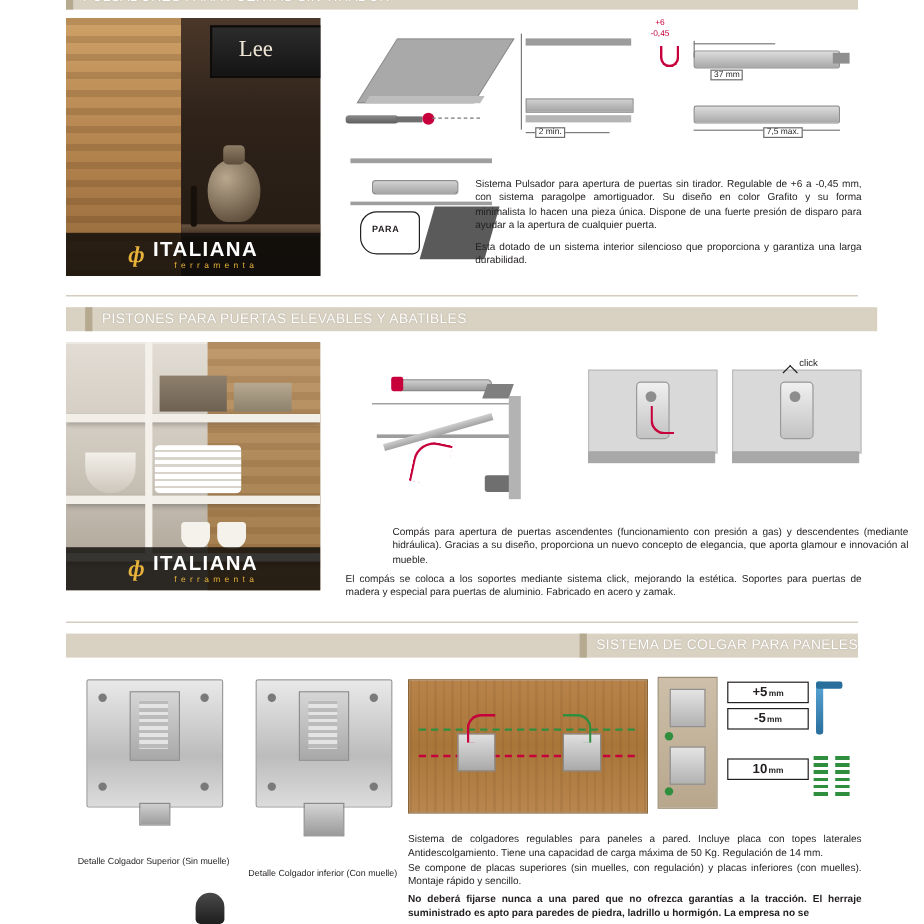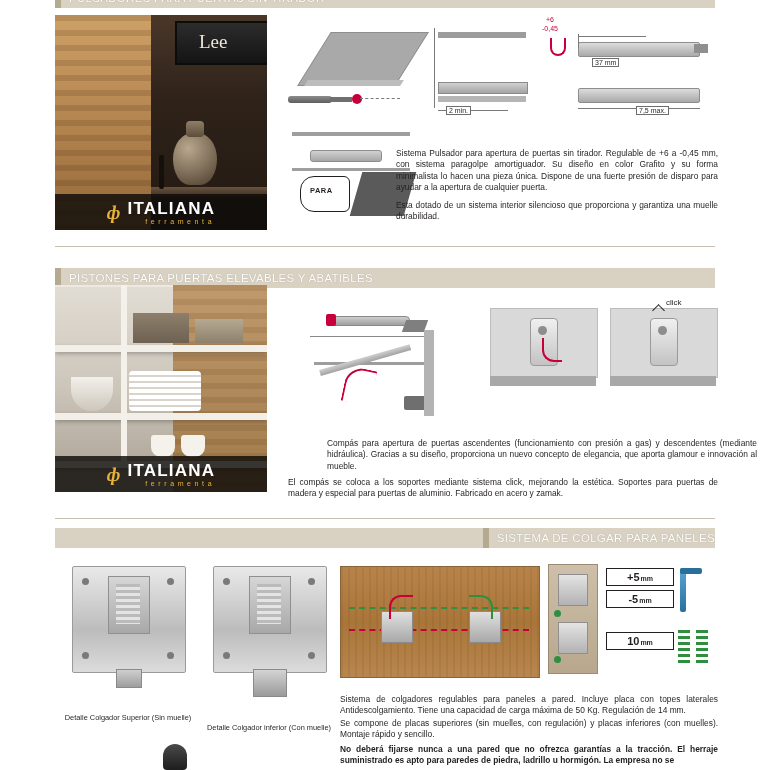--- a/index.html
+++ b/index.html
@@ -250,25 +250,25 @@
   <div style="position:absolute; left:24px; top:22px; width:70px; height:10px; background:linear-gradient(180deg,#d2d2d2,#a6a6a6); border:1px solid #8d8d8d; border-radius:3px;"></div>
   <div style="position:absolute; left:6px; top:40px; width:118px; height:3px; background:#9e9e9e;"></div>
 
   <div style="position:absolute; left:14px; top:48px; width:48px; height:34px; border:1.6px solid #231f20; border-radius:14px 6px 6px 14px; background:#ffffff;"></div>
   <div class="push-label" style="left:24px; top:58px;">PARA</div>
 
   <div style="position:absolute; left:70px; top:44px; width:54px; height:44px; background:#5a5a5a; transform:skew(-16deg,0);"></div>
 </div>
 
 <div class="body-text" style="left:396px; top:148px; width:322px;">Sistema Pulsador para apertura de puertas sin tirador. Regulable de +6 a -0,45 mm, con sistema paragolpe amortiguador. Su diseño en color Grafito y su forma minimalista lo hacen una pieza única. Dispone de una fuerte presión de disparo para ayudar a la apertura de cualquier puerta.</div>
-<div class="body-text" style="left:396px; top:200px; width:322px;">Esta dotado de un sistema interior silencioso que proporciona y garantiza una muelle durabilidad.</div>
+<div class="body-text" style="left:396px; top:200px; width:322px;">Esta dotado de un sistema interior silencioso que proporciona y garantiza una larga durabilidad.</div>
 
 <div class="rule" style="top:246px;"></div>
 
-<div class="section-bar" style="top:268px;">
+<div class="section-bar" style="top:256px;padding-left:16px;">
   <div class="bar-accent"></div>
   <div class="bar-title">PISTONES PARA PUERTAS ELEVABLES Y ABATIBLES</div>
 </div>
 
 <div class="photo" style="left:55px; top:285px; width:212px; height:207px;
             background:linear-gradient(180deg,#d8d3ca 0%, #cfc9bf 40%, #b9b1a5 100%);">
 
   <div style="position:absolute; left:0; top:0; width:212px; height:207px;
               background:
                 linear-gradient(180deg, rgba(255,255,255,.35) 0 2px, rgba(0,0,0,0) 2px),

